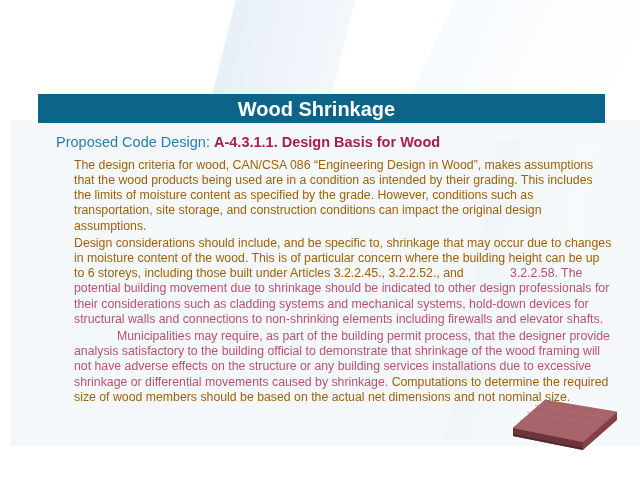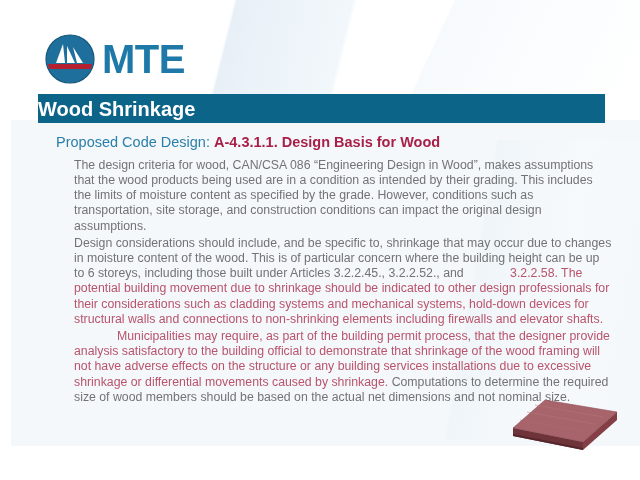--- a/index.html
+++ b/index.html
@@ -92,21 +92,21 @@
   
   .title-bar {
     position: absolute;
     left: 38px;
     top: 94px;
     width: 567px;
     height: 29px;
     background: #0d6489;
     display: flex;
     align-items: center;
-    justify-content: flex-start;
+    justify-content: center;
   }
   .title-text {
     color: #ffffff;
     font-size: 20px;
     font-weight: bold;
     padding-right: 10px;
     line-height: 1;
   }
 
   
@@ -129,21 +129,21 @@
     font-weight: bold;
   }
 
   .para {
     font-size: 12.3px;
     line-height: 15.2px;
     margin: 0 0 2px 0;
     text-indent: 0;
     padding-left: 18px;
   }
-  .c-blue   { color: #737373; }
+  .c-blue   { color: #a16207; }
   .c-red    { color: #b9546b; margin-left: 43px; }
 
   .wood-img {
     position: absolute;
     left: 505px;
     top: 398px;
     width: 118px;
     height: 58px;
   }
 </style>
@@ -152,32 +152,20 @@
 
 <div class="slide">
 
   <div class="bg-panel"></div>
   <div class="bg-diag-a"></div>
   <div class="bg-diag-b"></div>
   <div class="bg-diag-c"></div>
   <div class="bg-bottom-white"></div>
   <div class="bg-left-white"></div>
 
-  <div class="logo-wrap">
-    <svg class="logo-mark" viewBox="0 0 52 52">
-      <circle cx="26" cy="26" r="24" fill="#1e6f9c"></circle>
-      <path d="M12 30 L19 11 L21 30 Z" fill="#ffffff"></path>
-      <path d="M23 30 L23 13 L31 30 Z" fill="#ffffff"></path>
-      <path d="M33 30 L29 14 L39 30 Z" fill="#ffffff"></path>
-      <path d="M4 31 L48 31 L47 36 L5 36 Z" fill="#b4202f"></path>
-      <path d="M14 40 Q26 33 38 40 Q26 46 14 40 Z" fill="#1e6f9c"></path>
-      <circle cx="26" cy="26" r="24" fill="none" stroke="#15587c" stroke-width="1.2"></circle>
-    </svg>
-    <span class="logo-text">MTE</span>
-  </div>
 
   <div class="title-bar">
     <span class="title-text">Wood Shrinkage</span>
   </div>
 
   <div class="body">
 
     <div class="kicker">
       <span class="lead">Proposed Code Design:</span>
       <span class="code">A-4.3.1.1. Design Basis for Wood</span>

